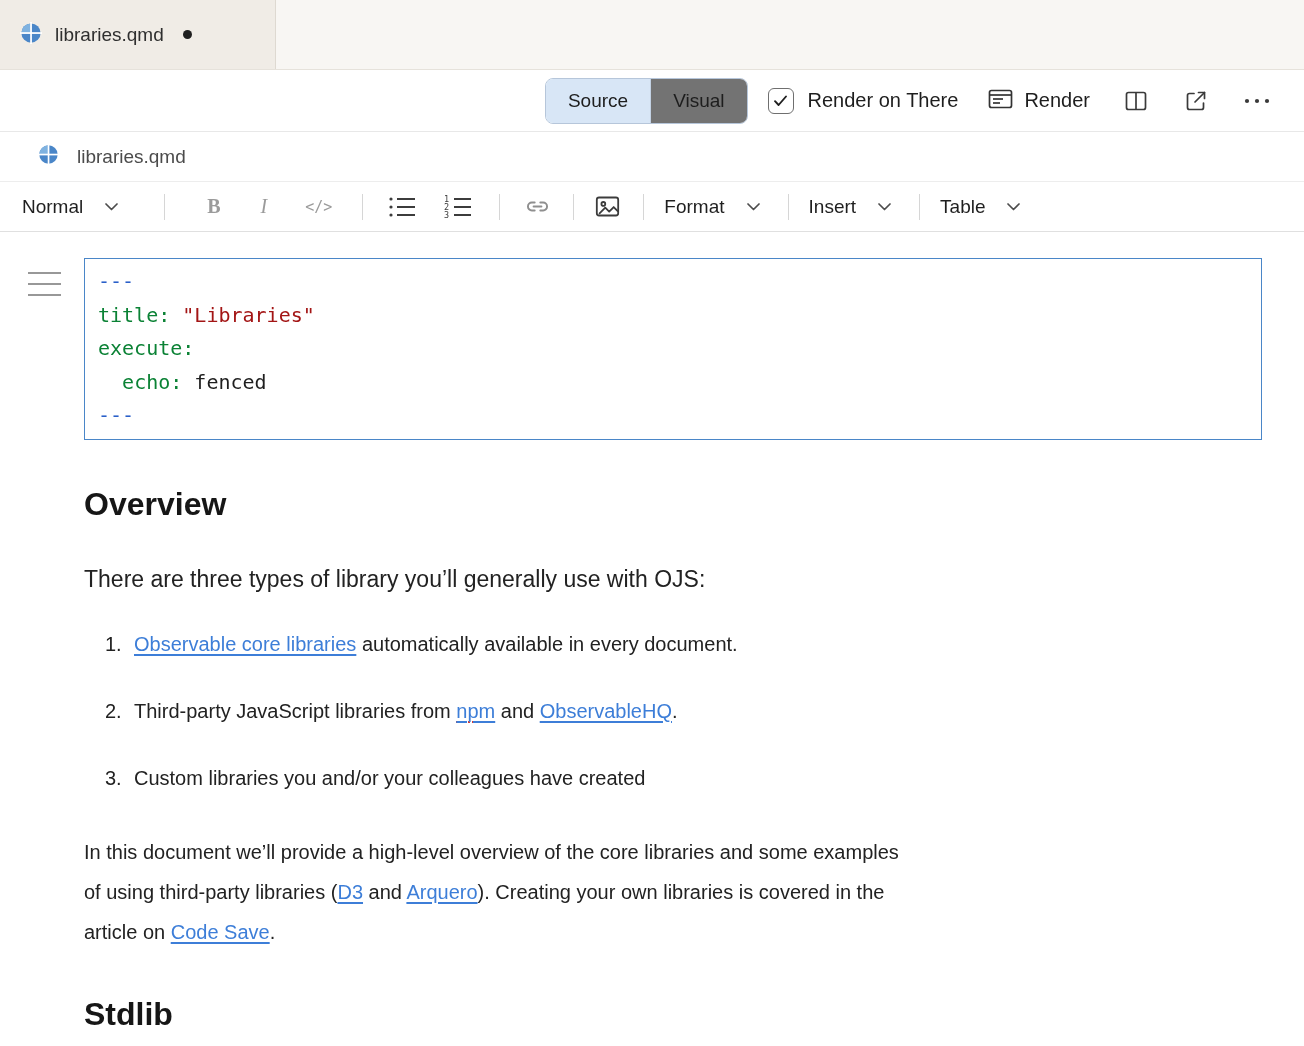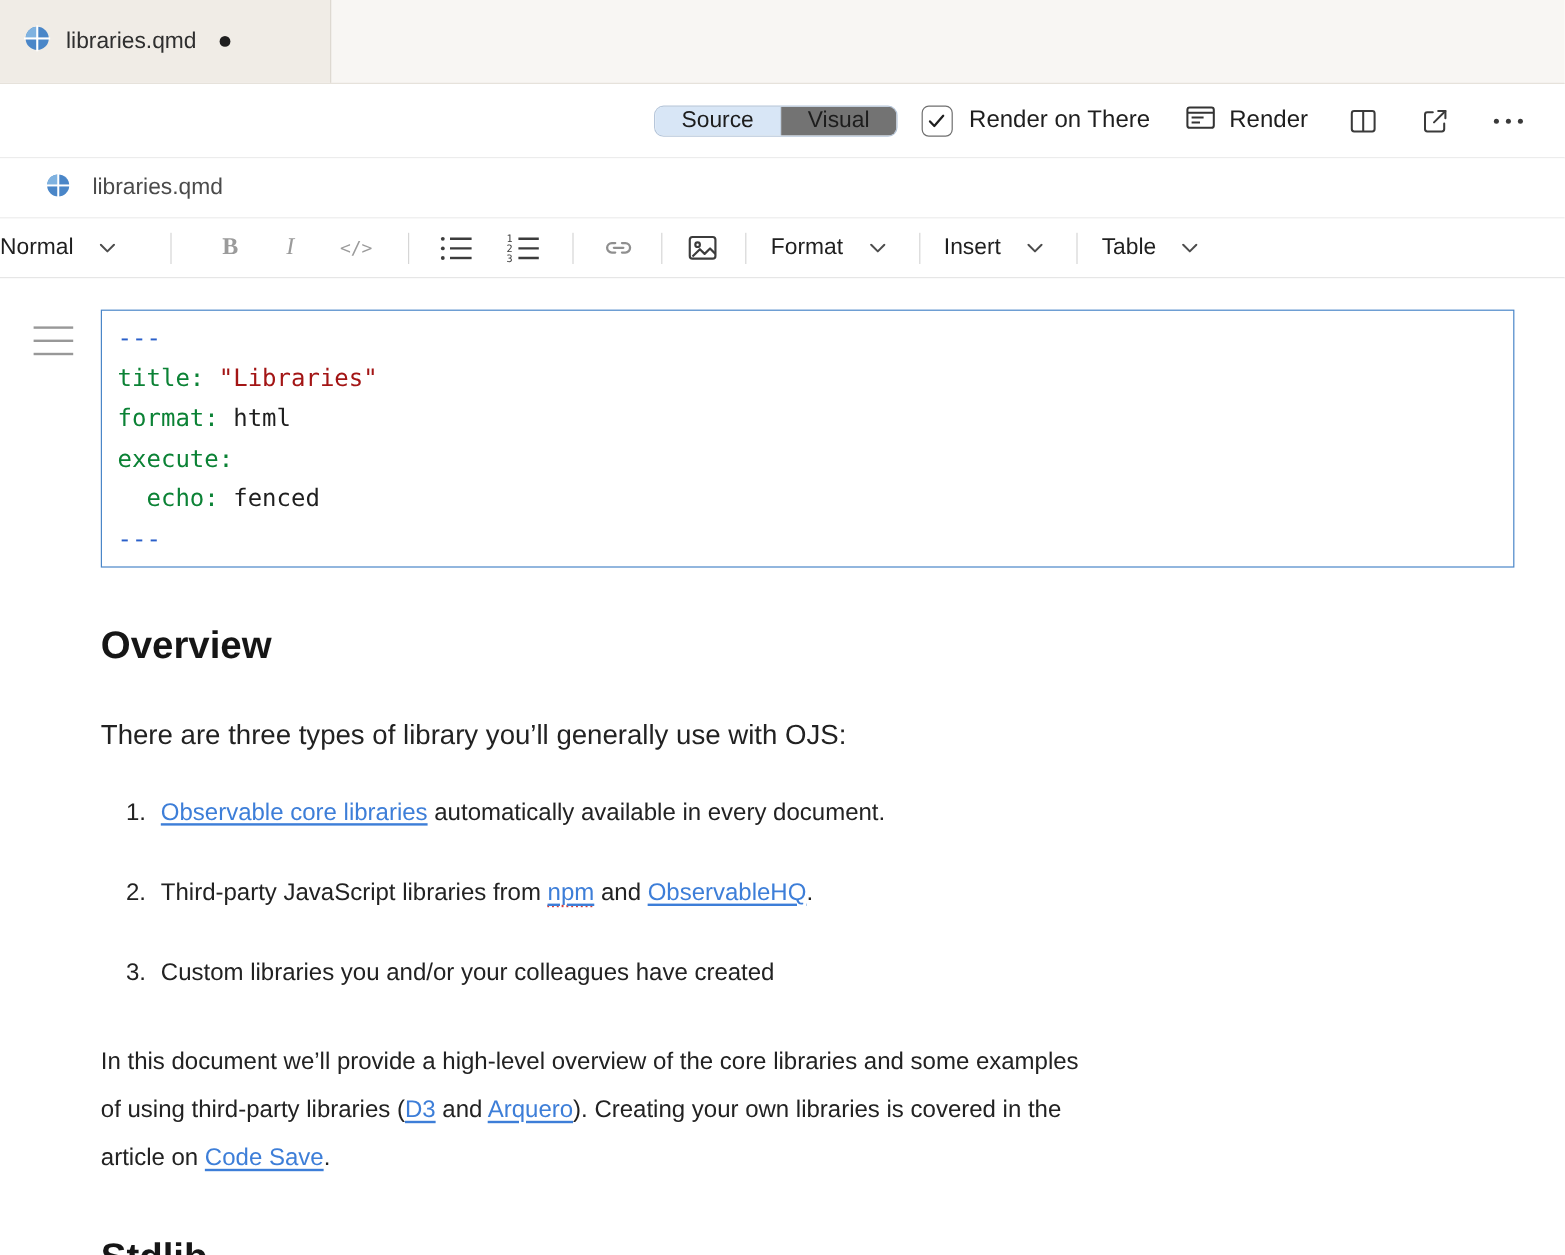--- a/index.html
+++ b/index.html
@@ -26,21 +26,21 @@
     display: flex; align-items: center; gap: 13px; padding: 0 20px;
   }
   .tab-label { font-size: 19px; color: #2f2f2f; }
   .mod-dot { width: 9px; height: 9px; border-radius: 50%; background: #1f1f1f; margin-left: 6px; }
 
   
   .actionbar {
     height: 62px; border-bottom: 1px solid #e8e8e8; background: #fff;
     display: flex; align-items: center; justify-content: flex-end; padding-right: 34px;
   }
-  .segctl { display: flex; height: 26px; border: 1px solid #b6c6da; border-radius: 8px; overflow: hidden; }
+  .segctl { display: flex; height: 46px; border: 1px solid #b6c6da; border-radius: 8px; overflow: hidden; }
   .seg { font-size: 19px; padding: 0 22px; display: flex; align-items: center; color: #1d1d1d; }
   .seg-source { background: #d8e6f6; border-right: 1px solid #c3d2e4; }
   .seg-visual { background: #737373; }
   .chk-group { display: flex; align-items: center; gap: 14px; margin-left: 20px; }
   .checkbox {
     width: 26px; height: 26px; border: 1.5px solid #6f6f6f; border-radius: 6px;
     background: #fff; display: flex; align-items: center; justify-content: center;
   }
   .chk-label { font-size: 20px; color: #1e1e1e; }
   .preview-group { display: flex; align-items: center; gap: 11px; margin-left: 30px; }
@@ -50,21 +50,21 @@
   .ml-ext { margin-left: 36px; }
   .ml-ellipsis { margin-left: 36px; }
 
   
   .crumb { height: 49px; display: flex; align-items: center; gap: 18px; padding-left: 38px; background: #fff; }
   .crumb-label { font-size: 19px; color: #4b4b4b; }
 
   
   .fmtbar {
     height: 51px; border-top: 1px solid #ededed; border-bottom: 1px solid #e0e0e0;
-    display: flex; align-items: center; background: #fff;
+    display: flex; align-items: center; padding-left: 22px; background: #fff;
   }
   .fmt-dd { display: flex; align-items: center; font-size: 19px; color: #1f1f1f; }
   .fmt-dd .chev { margin-left: 22px; }
   .vdiv { width: 1px; height: 26px; background: #d6d6d6; display: inline-block; }
   .fmt-btn { font-size: 20px; color: #9b9b9b; }
   .fmt-btn.bold { font-weight: 700; font-family: "Liberation Serif", serif; }
   .fmt-btn.italic { font-style: italic; font-family: "Liberation Serif", serif; }
   .fmt-btn.codeb { font-family: "DejaVu Sans Mono", monospace; font-size: 15px; }
   .fmt-ic { display: flex; align-items: center; }
   .m42 { margin-left: 42px; } .m40 { margin-left: 40px; } .m38 { margin-left: 38px; }
@@ -278,21 +278,20 @@
 <main class="content">
   <div class="drag-handle">
     <span></span>
       <span></span>
       <span></span>
   </div>
 
   <div class="yaml-block">
       <div class="code-line"><span class="tk-punct">---</span></div>
       <div class="code-line"><span class="tk-key">title</span><span class="tk-key">:</span><span class="tk-plain"> </span><span class="tk-string">"Libraries"</span></div>
-      <div class="code-line"><span class="tk-key">format</span><span class="tk-key">:</span><span class="tk-plain"> html</span></div>
       <div class="code-line"><span class="tk-key">execute</span><span class="tk-key">:</span></div>
       <div class="code-line"><span class="tk-plain">  </span><span class="tk-key">echo</span><span class="tk-key">:</span><span class="tk-plain"> fenced</span></div>
       <div class="code-line"><span class="tk-punct">---</span></div>
     </div>
 
   <h1 class="doc-h1">Overview</h1>
 
   <p class="intro">There are three types of library you’ll generally use with OJS:</p>
 
   <div class="olist">

